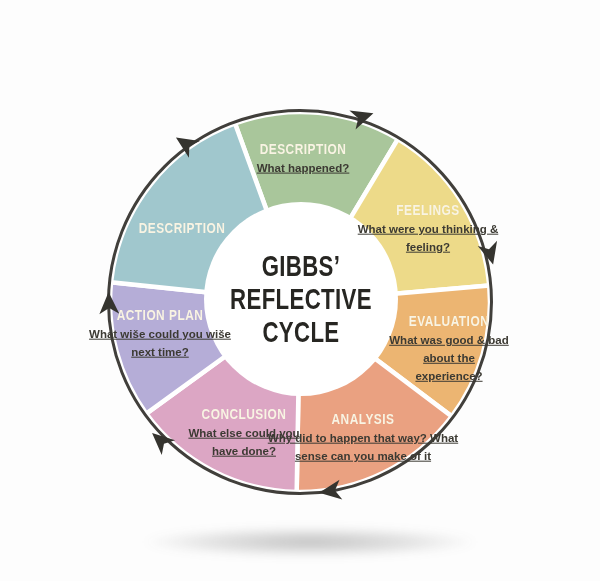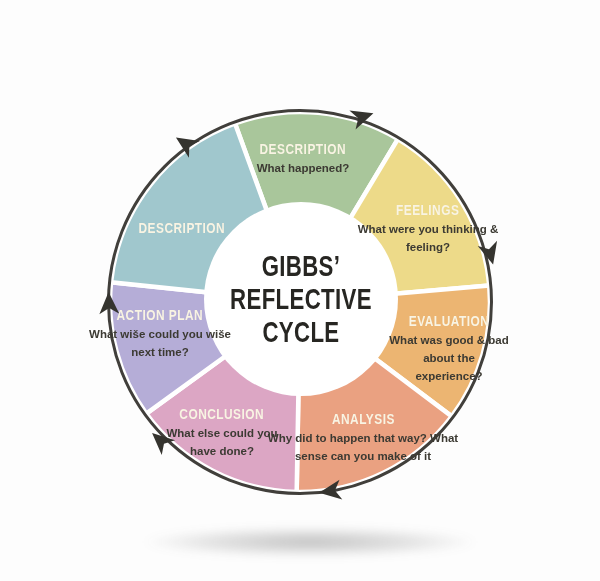--- a/index.html
+++ b/index.html
@@ -21,40 +21,41 @@
       rgba(60,60,60,0.30) 0%,
       rgba(60,60,60,0.14) 42%,
       rgba(60,60,60,0) 72%);
     filter:blur(4px);
   }
   svg.cycle{position:absolute;left:0;top:0;}
   .overlays{position:absolute;left:0;top:0;width:600px;height:581px;}
   .seg{
     position:absolute;
     transform:translate(-50%,-50%);
-    display:flex;flex-direction:column;align-items:center;
+    display:flex;flex-direction:column;
     text-align:center;
     pointer-events:none;
   }
   .seg-title{
     font-weight:700;
     font-size:14.5px;
     letter-spacing:0.6px;
     color:var(--heading-color,#f9f4e3);
     white-space:nowrap;
     transform:scaleX(0.82);
     transform-origin:center;
     text-shadow:0 0 1px rgba(0,0,0,0.06);
     margin-bottom:3px;
   }
   .seg-q{
     font-weight:700;
     font-size:11.5px;
     line-height:1.55;
     color:var(--body-color,#3c3a33);
+    text-decoration:underline;
   }
   .center-title{
     position:absolute;
     left:301px;top:298px;
     transform:translate(-50%,-50%) scaleX(0.74);
     transform-origin:center;
     text-align:center;
     font-weight:700;
     font-size:30px;
     line-height:1.1;
@@ -112,21 +113,21 @@
     <div class="seg" style="left:363px;top:438px;width:192px">
       <div class="seg-title">ANALYSIS</div>
       <div class="seg-q">Why did to happen that way? What sense can you make of it</div>
     </div>
 
     <div class="seg" style="left:449px;top:349px;width:122px">
       <div class="seg-title">EVALUATION</div>
       <div class="seg-q">What was good &amp; bad about the experience?</div>
     </div>
 
-    <div class="seg" style="left:222px;top:433px;width:120px">
+    <div class="seg" style="left:244px;top:433px;width:120px">
       <div class="seg-title">CONCLUSION</div>
       <div class="seg-q">What else could you have done?</div>
     </div>
 
     <div class="seg" style="left:160px;top:334px;width:148px">
       <div class="seg-title">ACTION PLAN</div>
       <div class="seg-q">What wiše could you wiše next time?</div>
     </div>
 
     <div class="seg" style="left:182px;top:229px;width:124px">

